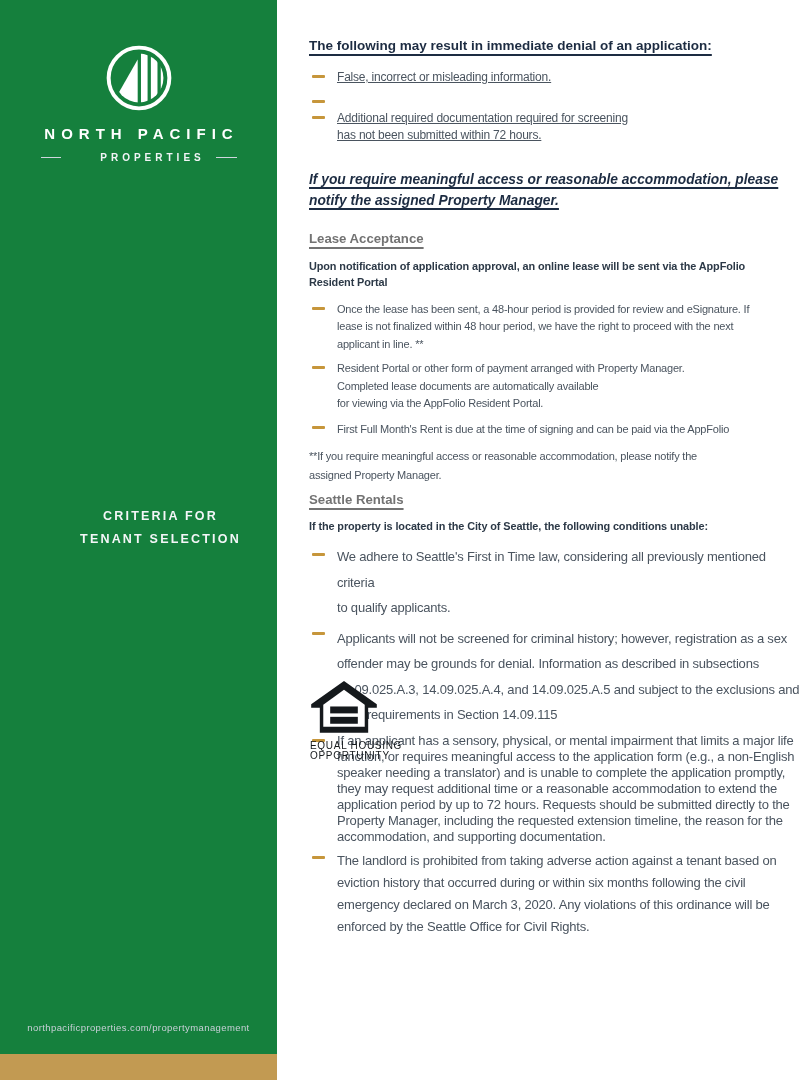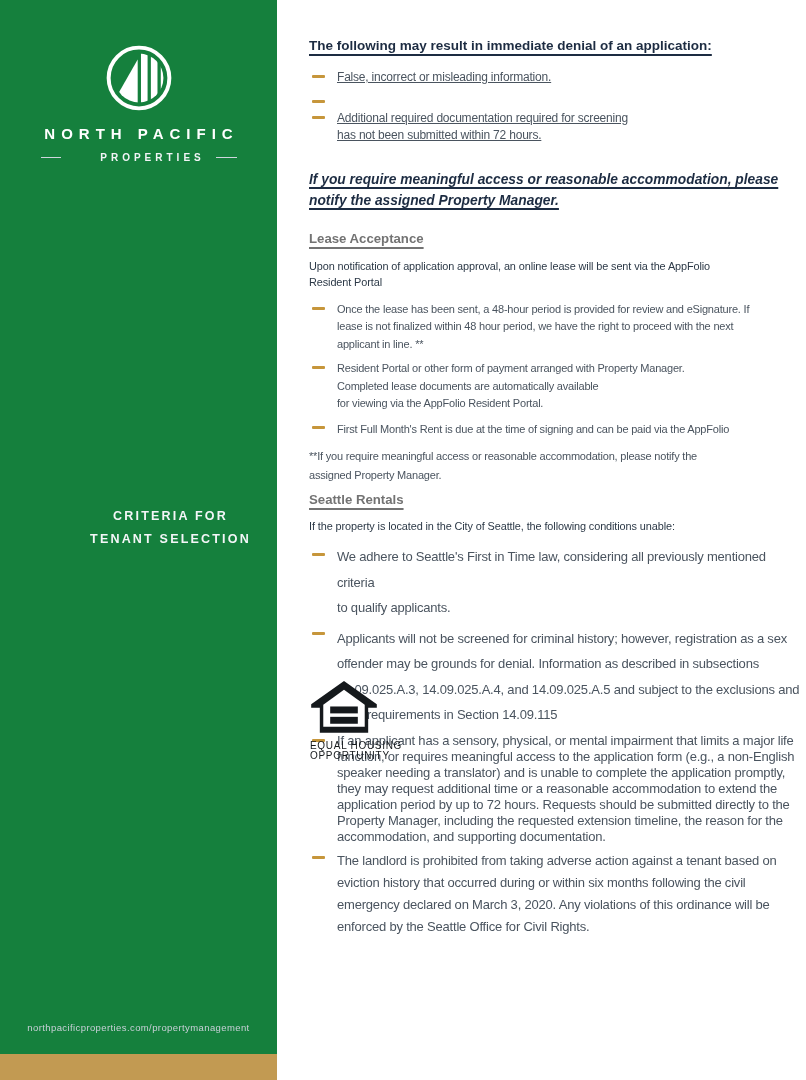--- a/index.html
+++ b/index.html
@@ -28,21 +28,21 @@
   .brand-sub-row {
     display:flex; align-items:center; justify-content:center;
     width:196px; margin:10px auto 0 auto;
   }
   .brand-sub-row .rule { flex:1; height:1px; background:#cfd6de; }
   .brand-sub {
     font-size:10px; font-weight:bold; letter-spacing:4px;
     margin:0 11px; color:#f2f4f7; white-space:nowrap;padding-left:28px;
   }
   .doc-title {
-    position:absolute; top:505px; left:12px; width:100%;
+    position:absolute; top:505px; left:2px; width:100%;
     text-align:center; font-size:12.5px; font-weight:bold;
     letter-spacing:2.2px; line-height:23px; color:#f4f6f8;padding-left:40px;
   }
   .footer-url {
     position:absolute; bottom:47px; left:0; width:100%;
     text-align:center; font-size:9.5px; letter-spacing:0.4px; color:#c9d0d8;
   }
 
   
   .main {
@@ -73,21 +73,21 @@
 
   .accommodation {
     font-size:13.8px; font-weight:bold; font-style:italic; color:#1D2C42;
     text-decoration:underline; text-underline-offset:3px;
     text-decoration-thickness:1.5px;
     line-height:21px; margin-bottom:20px; max-width:478px;
   }
 
   .lease-head { margin-bottom:12px; }
   .intro {
-    font-size:10.9px; font-weight:normal; color:#2C3947;
+    font-size:10.9px; font-weight:bold; color:#2C3947;
     letter-spacing:-0.1px; line-height:16.5px; margin-bottom:10px;
     white-space:pre-line;
   }
   .lease { margin-bottom:8px; }
   .lease li { margin-bottom:7px; }
   .lease .t { font-size:11px; letter-spacing:-0.2px; line-height:17.5px; }
   .lease li:nth-child(3) .t { line-height:19px; }
   .footnote {
     font-size:11px; letter-spacing:-0.2px; line-height:19.5px;
     margin-bottom:6px; white-space:pre-line;

